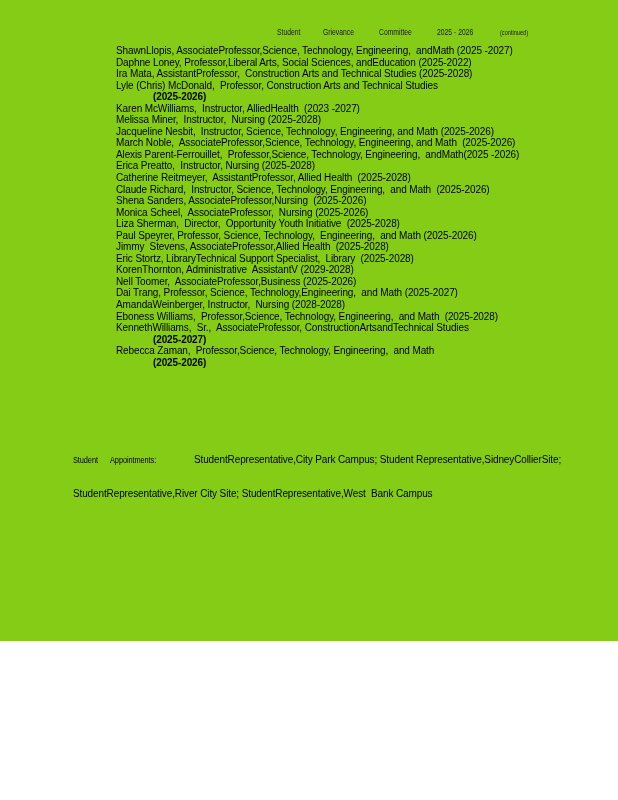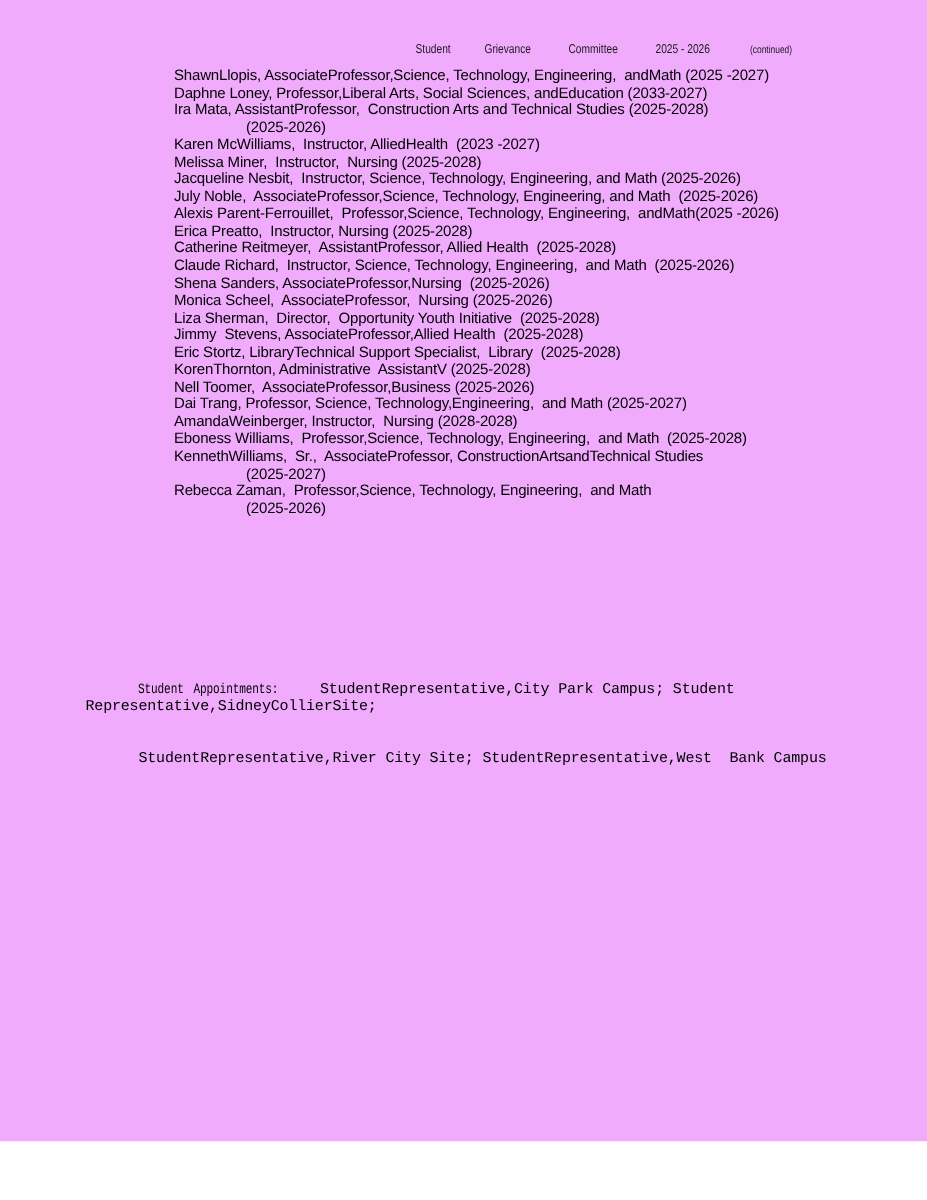--- a/index.html
+++ b/index.html
@@ -1,19 +1,19 @@
 <!DOCTYPE html>
 <html><head>
 <meta charset="utf-8">
 <style>
   html,body{margin:0;padding:0;background:#ffffff;}
   .page{
     position:relative;
-    width:618px;height:761px;
-    background:#f0abfc;
+    width:618px;height:641px;
+    background:#84cc16;
     color:#000000;
     font-family:"Liberation Sans", sans-serif;
     overflow:hidden;
   }
   
   .header{
     position:absolute;left:277px;top:27px;width:258px;
     display:flex;justify-content:space-between;align-items:baseline;
     font-size:8.5px;color:#1a1a1a;
   }
@@ -21,27 +21,27 @@
     display:inline-block;white-space:pre;
     transform:scaleX(0.8);transform-origin:0 100%;
   }
   .hword.continued{font-size:7px;}
   
   .list{
     position:absolute;left:116px;top:45px;width:474px;
     font-size:10px;line-height:11.55px;letter-spacing:-0.12px;
   }
   .mline{white-space:pre-wrap;}
-  .mline.cont{margin-left:48px;}
+  .mline.cont{margin-left:37px;font-weight:bold;}
   
   .footer{
     position:absolute;left:57px;top:442px;width:524px;
     font-size:10px;line-height:11.6px;letter-spacing:-0.12px;
   }
-  .fline{white-space:pre-wrap;font-family:Liberation Mono, monospace;}
+  .fline{white-space:pre-wrap;}
   .flabel{
     display:inline-block;white-space:pre;
     transform:scaleX(0.78);transform-origin:0 100%;
     font-size:9.5px;
   }
   .flabel-1{width:37px;}
   .flabel-2{width:84px;}
 </style>
 </head>
 <body>
@@ -56,39 +56,40 @@
       <span class="hword">2025 - 2026</span>
       <span class="hword continued">(continued)</span>
     </div>
 
   <div class="list">
 
   <div class="member">
         <div class="mline">ShawnLlopis, AssociateProfessor,Science, Technology, Engineering,  andMath (2025 -2027)</div>
       </div>
       <div class="member">
-        <div class="mline">Daphne Loney, Professor,Liberal Arts, Social Sciences, andEducation (2033-2027)</div>
+        <div class="mline">Daphne Loney, Professor,Liberal Arts, Social Sciences, andEducation (2025-2022)</div>
       </div>
       <div class="member">
         <div class="mline">Ira Mata, AssistantProfessor,  Construction Arts and Technical Studies (2025-2028)</div>
       </div>
       <div class="member">
+        <div class="mline">Lyle (Chris) McDonald,  Professor, Construction Arts and Technical Studies</div>
         <div class="mline cont">(2025-2026)</div>
       </div>
       <div class="member">
         <div class="mline">Karen McWilliams,  Instructor, AlliedHealth  (2023 -2027)</div>
       </div>
       <div class="member">
         <div class="mline">Melissa Miner,  Instructor,  Nursing (2025-2028)</div>
       </div>
       <div class="member">
         <div class="mline">Jacqueline Nesbit,  Instructor, Science, Technology, Engineering, and Math (2025-2026)</div>
       </div>
       <div class="member">
-        <div class="mline">July Noble,  AssociateProfessor,Science, Technology, Engineering, and Math  (2025-2026)</div>
+        <div class="mline">March Noble,  AssociateProfessor,Science, Technology, Engineering, and Math  (2025-2026)</div>
       </div>
       <div class="member">
         <div class="mline">Alexis Parent-Ferrouillet,  Professor,Science, Technology, Engineering,  andMath(2025 -2026)</div>
       </div>
       <div class="member">
         <div class="mline">Erica Preatto,  Instructor, Nursing (2025-2028)</div>
       </div>
       <div class="member">
         <div class="mline">Catherine Reitmeyer,  AssistantProfessor, Allied Health  (2025-2028)</div>
       </div>
@@ -98,27 +99,30 @@
       <div class="member">
         <div class="mline">Shena Sanders, AssociateProfessor,Nursing  (2025-2026)</div>
       </div>
       <div class="member">
         <div class="mline">Monica Scheel,  AssociateProfessor,  Nursing (2025-2026)</div>
       </div>
       <div class="member">
         <div class="mline">Liza Sherman,  Director,  Opportunity Youth Initiative  (2025-2028)</div>
       </div>
       <div class="member">
+        <div class="mline">Paul Speyrer, Professor, Science, Technology,  Engineering,  and Math (2025-2026)</div>
+      </div>
+      <div class="member">
         <div class="mline">Jimmy  Stevens, AssociateProfessor,Allied Health  (2025-2028)</div>
       </div>
       <div class="member">
         <div class="mline">Eric Stortz, LibraryTechnical Support Specialist,  Library  (2025-2028)</div>
       </div>
       <div class="member">
-        <div class="mline">KorenThornton, Administrative  AssistantV (2025-2028)</div>
+        <div class="mline">KorenThornton, Administrative  AssistantV (2029-2028)</div>
       </div>
       <div class="member">
         <div class="mline">Nell Toomer,  AssociateProfessor,Business (2025-2026)</div>
       </div>
       <div class="member">
         <div class="mline">Dai Trang, Professor, Science, Technology,Engineering,  and Math (2025-2027)</div>
       </div>
       <div class="member">
         <div class="mline">AmandaWeinberger, Instructor,  Nursing (2028-2028)</div>
       </div>

